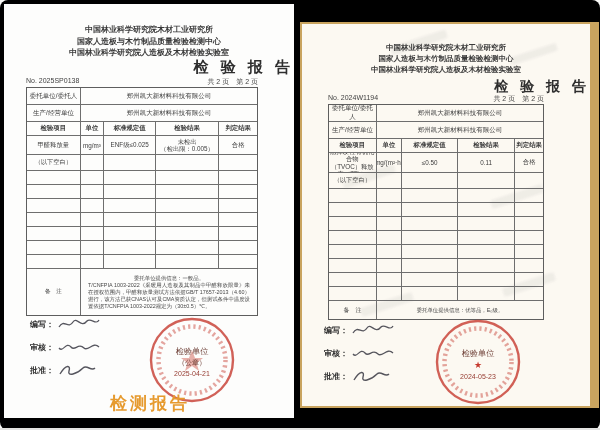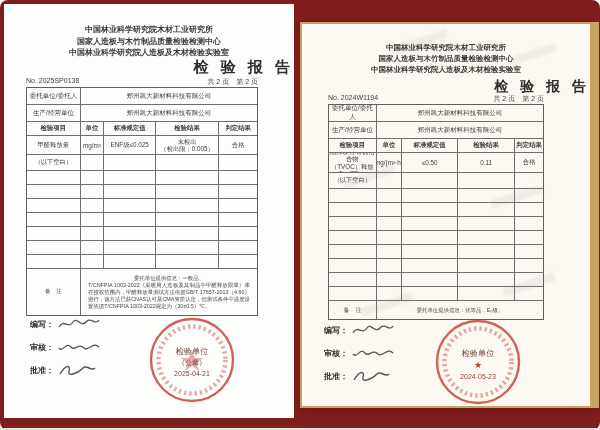--- a/index.html
+++ b/index.html
@@ -1,17 +1,17 @@
 <!DOCTYPE html>
 <html><head>
 <meta charset="utf-8">
 <style>
   html,body{margin:0;padding:0;}
   body{width:600px;height:430px;background:#fafaf8;font-family:"Liberation Sans","DejaVu Sans",sans-serif;overflow:hidden;}
-  .canvas{position:relative;width:600px;height:430px;background:#7f1d1d;border-radius:8px;}
+  .canvas{position:relative;width:600px;height:430px;background:#000000;border-radius:8px;}
 
   
   .page{position:absolute;box-sizing:border-box;}
   .left-page{left:4px;top:4px;width:290px;height:414px;background:#fdfdfc;}
   .right-page{left:300px;top:22px;width:299px;height:386px;background:#fcf9f2;
     border:2px solid #c9a45f;border-right-width:9px;box-shadow:0 2px 6px rgba(0,0,0,.16);}
 
   .org{position:absolute;left:0;right:0;text-align:center;color:#3a3a3a;font-weight:600;}
   .left-page .org{top:20px;font-size:8px;line-height:11.5px;}
   .right-page .org{top:18px;font-size:7.5px;line-height:11px;}
@@ -205,20 +205,21 @@
         <circle cx="44" cy="44" r="41" fill="none" stroke="#c5392e" stroke-width="2.4" opacity=".8"></circle>
         <circle cx="44" cy="44" r="33.5" fill="none" stroke="#c5392e" stroke-width="4.5" stroke-dasharray="2.2 3.1" opacity=".45"></circle>
         <path d="M44 34 L47 42 L55 42 L48.5 47 L51 55 L44 50 L37 55 L39.5 47 L33 42 L41 42 Z" fill="#c5392e" opacity=".4"></path>
         <text x="44" y="38" text-anchor="middle" font-size="8.2" fill="#6d3e35">检验单位</text>
         <text x="44" y="49" text-anchor="middle" font-size="7" fill="#6d3e35">（公章）</text>
         <text x="44" y="60" text-anchor="middle" font-size="7" fill="#963b31">2025-04-21</text>
       </svg>
     </div>
   </div>
 
+  <div class="caption">检测报告</div>
 
   <div class="page right-page">
     <div class="smudge" style="left:88px;top:14px;width:58px;height:9px;"></div>
     <div class="smudge" style="left:208px;top:26px;width:48px;height:8px;"></div>
     <div class="smudge" style="left:40px;top:148px;width:54px;height:9px;"></div>
     <div class="smudge" style="left:188px;top:168px;width:54px;height:9px;"></div>
     <div class="smudge" style="left:58px;top:276px;width:54px;height:9px;"></div>
     <div class="smudge" style="left:200px;top:256px;width:54px;height:9px;"></div>
 
     <div class="org">

